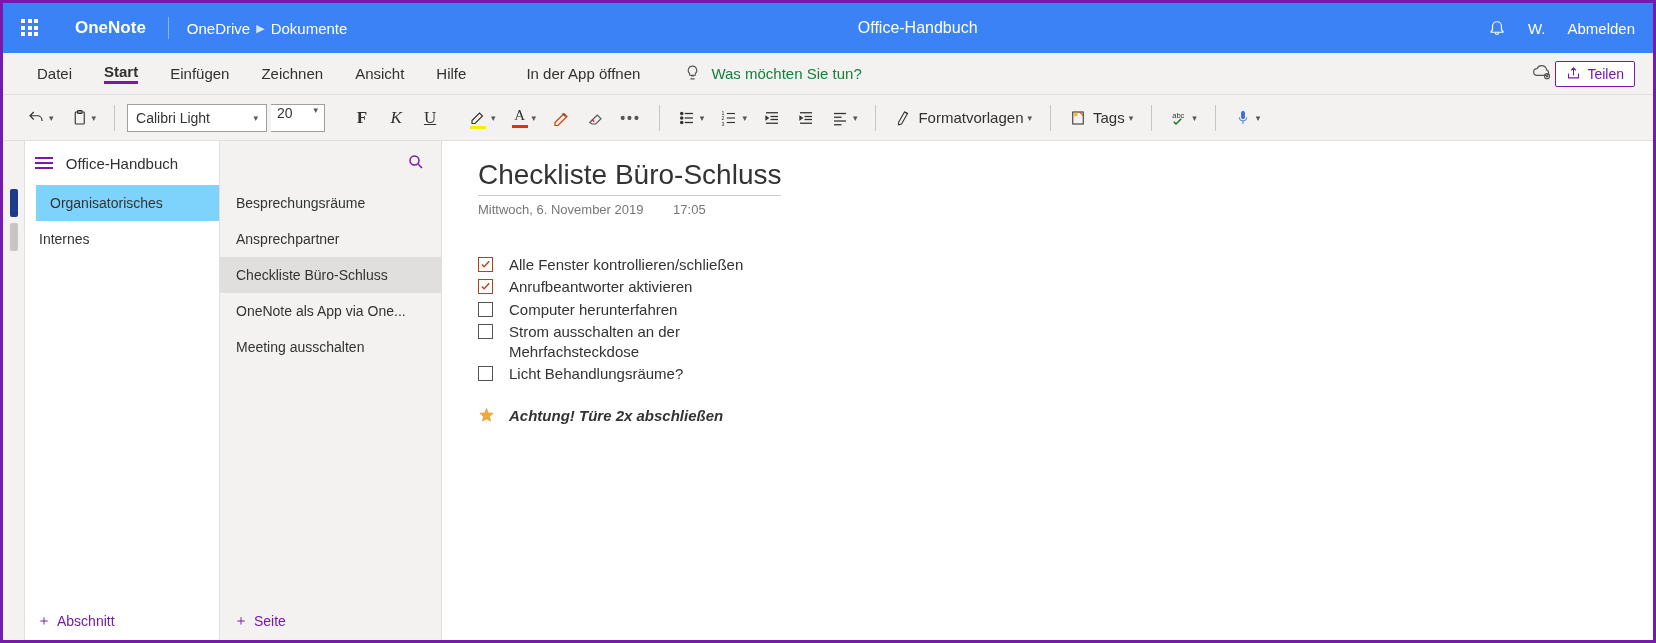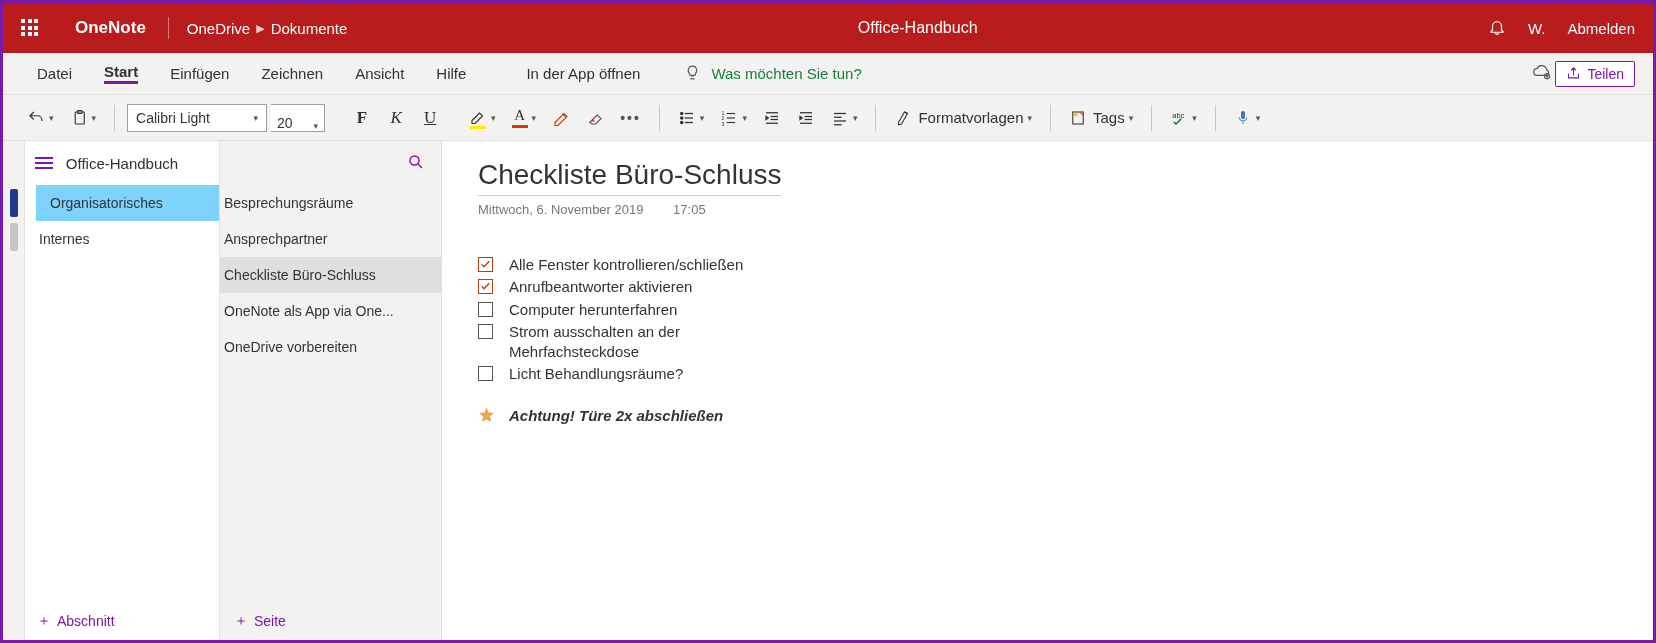--- a/index.html
+++ b/index.html
@@ -1,19 +1,19 @@
 <!DOCTYPE html>
 <html><head>
 <meta charset="utf-8">
 <style>
   * { box-sizing: border-box; margin: 0; padding: 0; }
   body { font-family: "Segoe UI", Arial, sans-serif; font-size: 14px; background: #fff; color: #333; width: 1656px; height: 643px; border: 3px solid #7719aa; overflow: hidden; }
   
   
-  .titlebar { background: #b91c1c; height: 50px; display: flex; align-items: center; color: #fff; padding: 0 18px; }
+  .titlebar { background: #3b82f6; height: 50px; display: flex; align-items: center; color: #fff; padding: 0 18px; }
   .waffle { width: 18px; height: 18px; margin-right: 36px; display: grid; grid-template-columns: repeat(3,1fr); gap: 2px; cursor: pointer; }
   .waffle span { background: #fff; width: 4px; height: 4px; }
   .app-name { font-size: 17px; font-weight: 600; margin-right: 22px; }
   .vdiv { width: 1px; height: 22px; background: rgba(255,255,255,0.4); margin-right: 18px; }
   .breadcrumb { flex: 0 0 auto; display: flex; align-items: center; gap: 6px; font-size: 15px; text-align: right; }
   .breadcrumb .chev { font-size: 11px; opacity: 0.8; }
   .titlebar-center { flex: 1; text-align: center; font-size: 16px; }
   .titlebar-right { display: flex; align-items: center; gap: 22px; font-size: 15px; }
   .bell-icon svg { width: 18px; height: 18px; }
   
@@ -29,21 +29,21 @@
   .share-btn { border: 1px solid #7719aa; color: #7719aa; background: #fff; padding: 4px 10px; border-radius: 2px; display: flex; align-items: center; gap: 6px; font-size: 14px; cursor: pointer; }
   .share-btn svg { width: 15px; height: 15px; }
 
   
   .toolbar { height: 46px; background: #f3f2f1; display: flex; align-items: center; padding: 0 18px; gap: 4px; border-bottom: 1px solid #e1dfdd; }
   .tb-btn { height: 30px; min-width: 30px; display: inline-flex; align-items: center; justify-content: center; padding: 0 6px; cursor: pointer; color: #323130; position: relative; }
   .tb-btn svg { width: 18px; height: 18px; }
   .tb-caret { font-size: 9px; margin-left: 4px; color: #555; }
   .tb-sep { width: 1px; height: 26px; background: #c8c6c4; margin: 0 8px; }
   .font-select { height: 28px; width: 140px; border: 1px solid #a19f9d; background: #fff; display: flex; align-items: center; padding: 0 8px; font-size: 14px; justify-content: space-between; cursor: pointer; }
-  .size-select { height: 28px; width: 54px; border: 1px solid #a19f9d; border-left: none; background: #fff; display: flex; align-items: flex-end; padding: 0 6px; font-size: 14px; justify-content: space-between; cursor: pointer; }
+  .size-select { height: 28px; width: 54px; border: 1px solid #a19f9d; border-left: none; background: #fff; display: flex; align-items: flex-start; padding: 0 6px; font-size: 14px; justify-content: space-between; cursor: pointer; }
   .bold { font-weight: 700; font-size: 17px; font-family: "Times New Roman", serif; }
   .italic { font-style: italic; font-size: 17px; font-family: "Times New Roman", serif; }
   .underline-letter { text-decoration: underline; font-size: 17px; font-family: "Times New Roman", serif; }
   .highlighter { display:flex;flex-direction:column;align-items:center;gap:1px;}
   .hl-bar { width:16px;height:3px;}
   .tb-label { margin-left: 6px; font-size: 15px; }
   .more-dots { letter-spacing:2px; font-weight:bold; color:#555;}
 
   
   .main { display: flex; height: calc(643px - 6px - 50px - 42px - 46px); }
@@ -61,21 +61,21 @@
   .hamburger span { height: 2px; background: #7719aa; }
   .nb-title { flex:1; text-align:center; font-size: 15px; color:#323130; }
   .sec-item { padding: 10px 14px; font-size: 14px; cursor: pointer; }
   .sec-item.active { background: #7dd3fc; margin-left: 11px; }
   .sec-footer { margin-top: auto; padding: 10px 12px; color: #7719aa; font-size: 14px; cursor:pointer; display:flex; align-items:center; gap:6px;}
   
   
   .pages { width: 222px; background: #f3f2f1; display: flex; flex-direction: column; border-right: 1px solid #e1dfdd; }
   .pages-header { height: 44px; display:flex; align-items:center; justify-content:flex-end; padding: 0 16px;}
   .search-icon svg { width: 18px; height: 18px; color: #7719aa; }
-  .page-item { padding: 10px 4px; font-size: 14px; cursor: pointer; white-space: nowrap; overflow: hidden; text-overflow: ellipsis; }
+  .page-item { padding: 10px 16px; font-size: 14px; cursor: pointer; white-space: nowrap; overflow: hidden; text-overflow: ellipsis; }
   .page-item.active { background: #e1dfdd; }
   .page-footer { margin-top: auto; padding: 10px 14px; color: #7719aa; font-size: 14px; cursor:pointer; display:flex; align-items:center; gap:6px;}
   
   
   .canvas { flex:1; background:#fff; padding: 18px 36px; overflow:auto; }
   .note-title { font-size: 28px; font-weight: 300; color: #333; border-bottom: 1px solid #ccc; display: inline-block; padding-bottom: 4px; min-width: 280px;}
   .note-meta { color:#777; font-size:13px; margin-top: 6px; }
   .note-meta .time { margin-left: 26px; }
   .checklist { margin-top: 38px; }
   .chk-row { display:flex; align-items:flex-start; gap: 16px; margin-bottom: 2px; font-size: 15px; line-height:1.35; }
@@ -348,21 +348,21 @@
             <circle cx="10" cy="10" r="6"></circle>
             <line x1="15" y1="15" x2="20" y2="20"></line>
           </svg>
       </span>
     </div>
     <div id="pages-list">
         <div class="page-item">Besprechungsräume</div>
         <div class="page-item">Ansprechpartner</div>
         <div class="page-item active">Checkliste Büro-Schluss</div>
         <div class="page-item">OneNote als App via One...</div>
-        <div class="page-item">OneDrive vorbereiten</div>
+        <div class="page-item">Meeting ausschalten</div>
       </div>
     <div class="page-footer">
       <span>＋</span>
       <span>Seite</span>
     </div>
   </div>
 
   <div class="canvas">
     <div class="note-title">Checkliste Büro-Schluss</div>
     <div class="note-meta">

